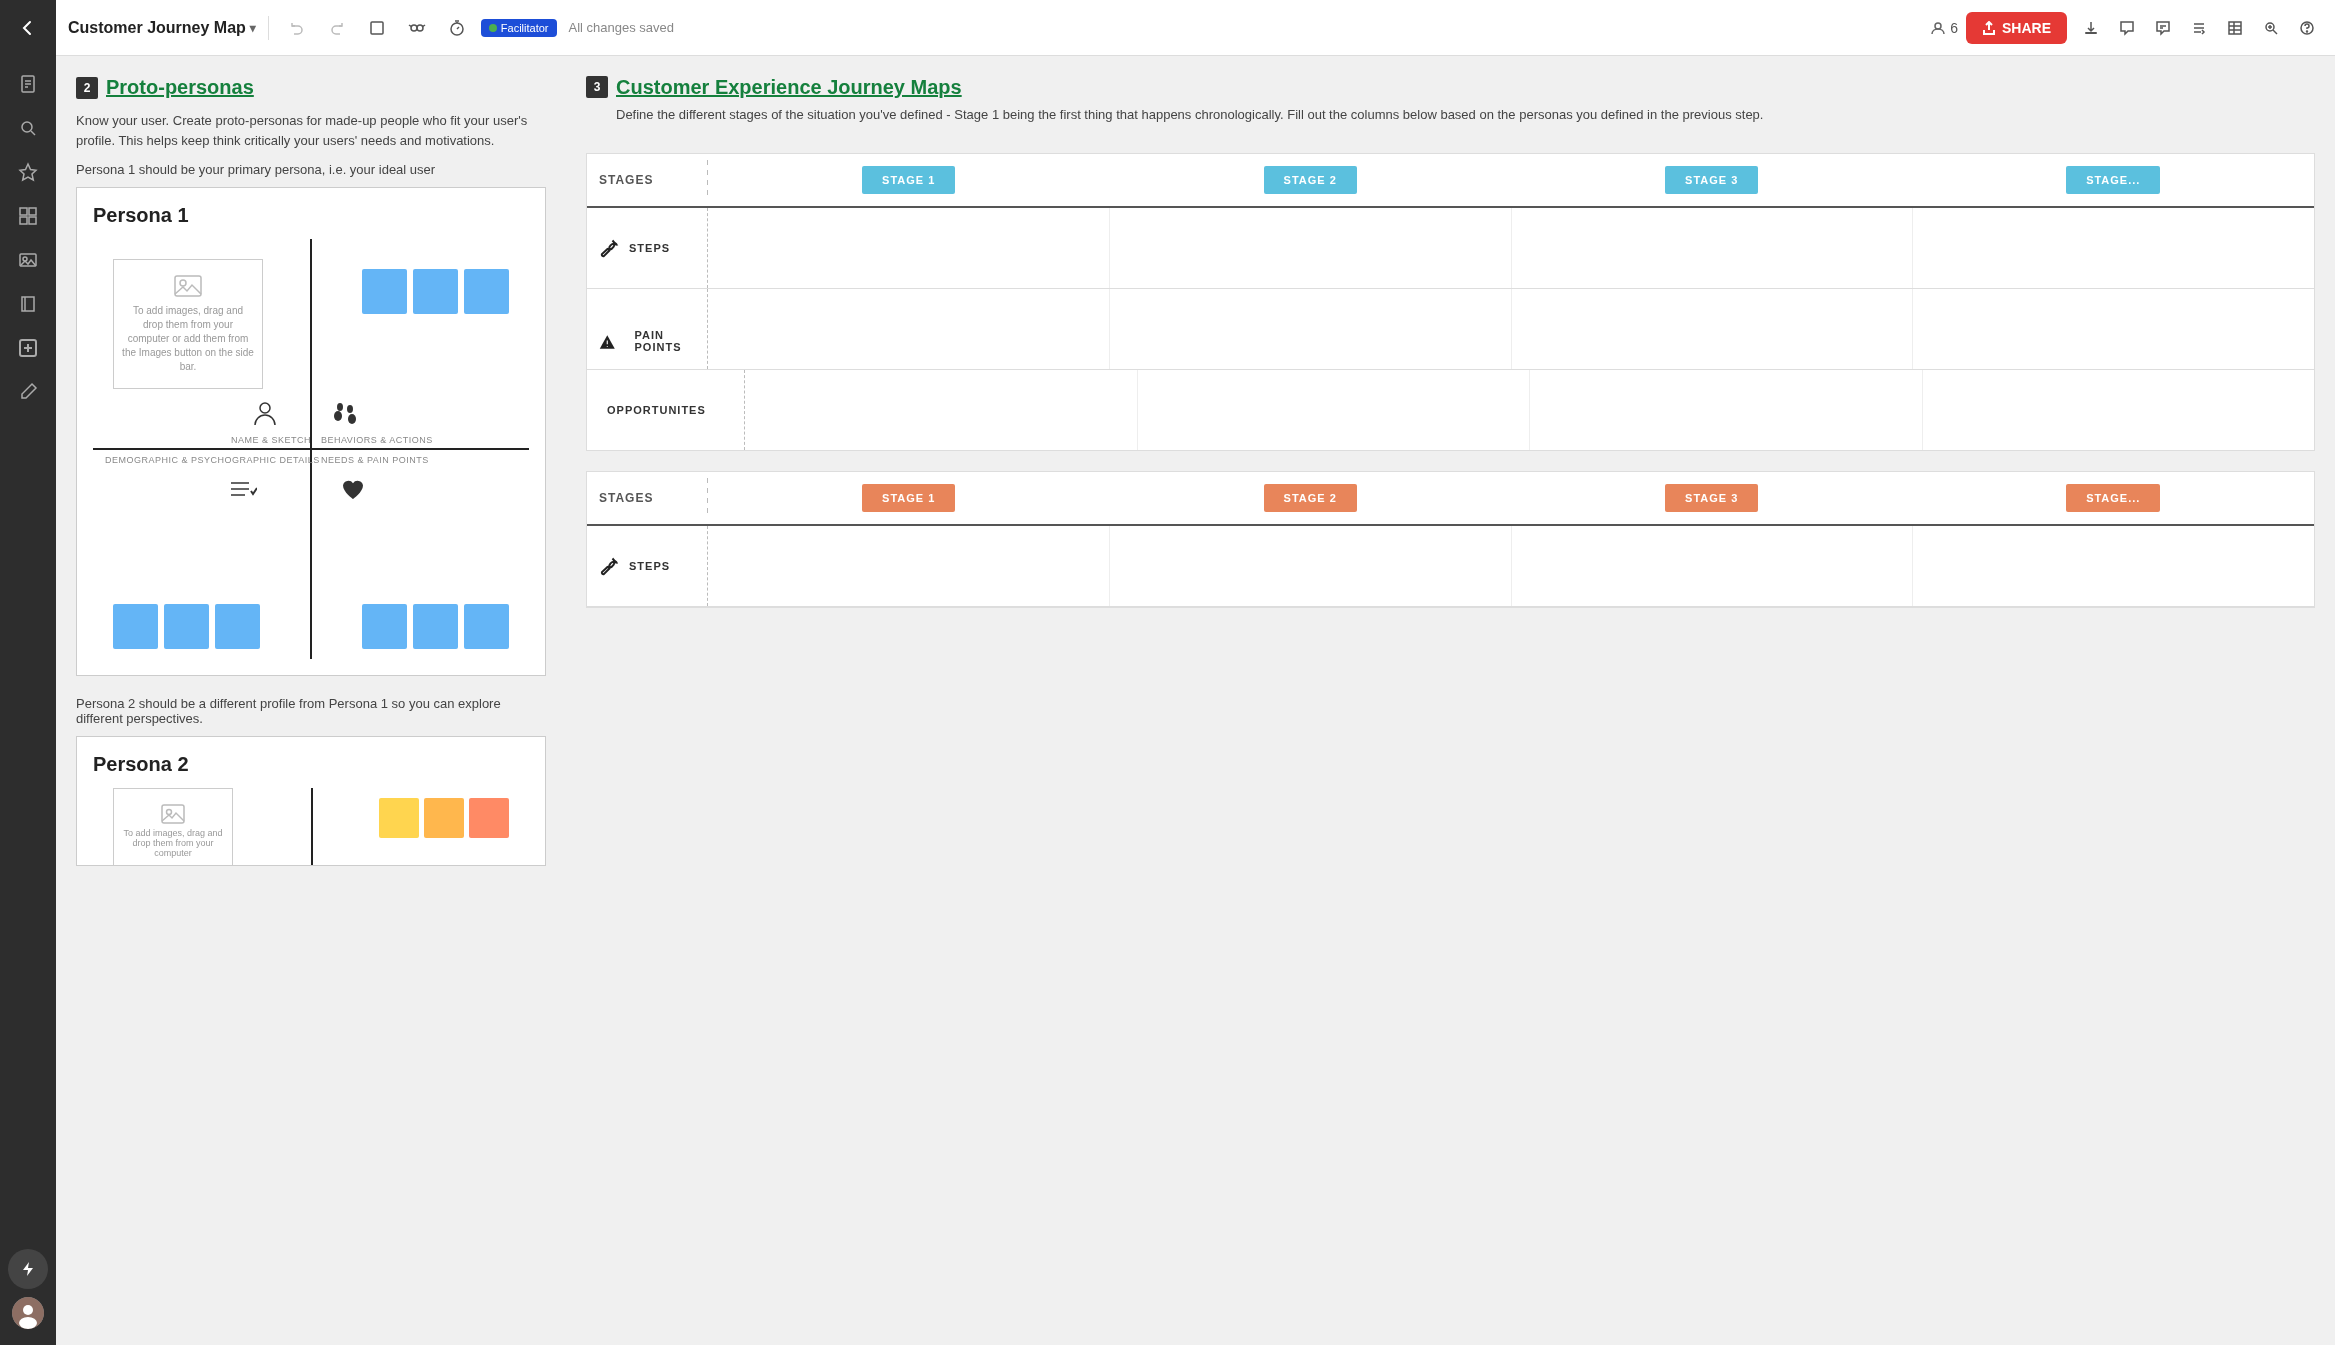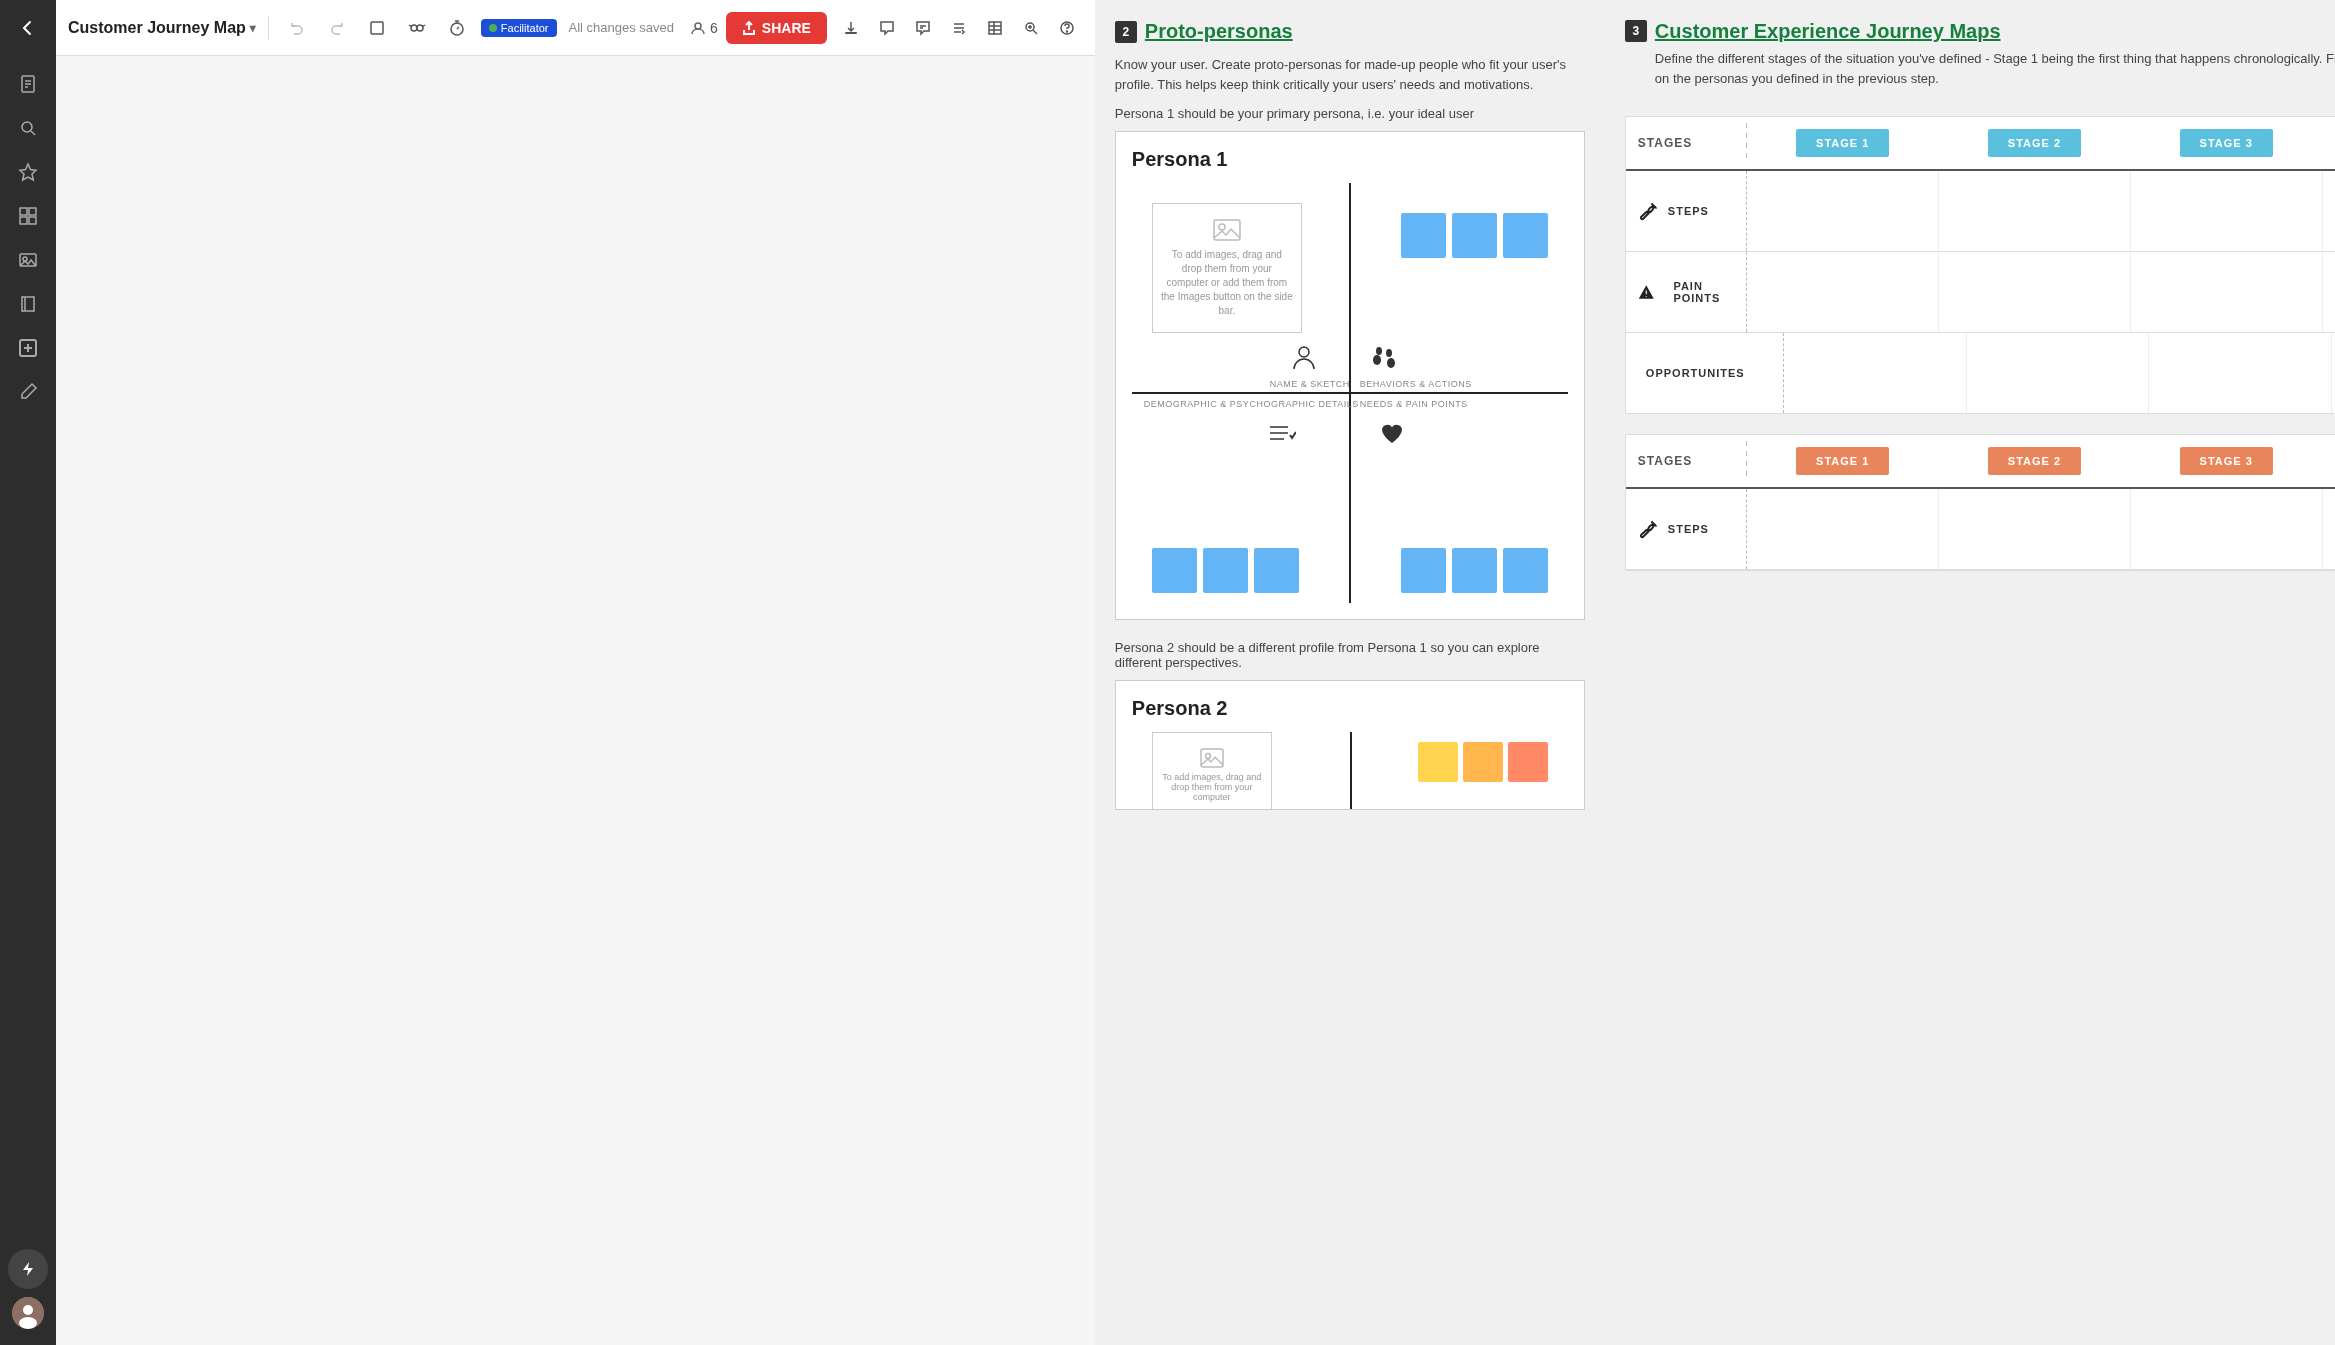--- a/index.html
+++ b/index.html
@@ -27,21 +27,21 @@
       cursor: pointer;
       color: #aaa;
       font-size: 18px;
     }
     .sidebar-icon.active { color: #fff; }
     .sidebar-spacer { flex: 1; }
     .sidebar-bottom { display: flex; flex-direction: column; align-items: center; gap: 8px; padding-bottom: 8px; }
     .avatar { width: 32px; height: 32px; border-radius: 50%; background: #888; overflow: hidden; display: flex; align-items: center; justify-content: center; }
 
     
-    .main { flex: 1; display: flex; overflow: hidden; }
+    .main { flex: 1; display: flex; flex-direction: column; overflow: hidden; }
 
     
     .toolbar {
       height: 56px;
       background: #fff;
       border-bottom: 1px solid #ddd;
       display: flex;
       align-items: center;
       padding: 0 12px;
       gap: 8px;
@@ -618,21 +618,21 @@
               <div style="flex:1; border-left:1px dashed #bbb; display:flex;">
                 <div style="flex:1; border-right:1px solid #eee; min-height:80px;"></div>
                 <div style="flex:1; border-right:1px solid #eee; min-height:80px;"></div>
                 <div style="flex:1; border-right:1px solid #eee; min-height:80px;"></div>
                 <div style="flex:1; min-height:80px;"></div>
               </div>
             </div>
 
 
             <div style="display:flex; align-items:stretch; border-bottom:1px solid #ddd; min-height:80px;">
-              <div style="width:120px; min-width:120px; padding:16px 12px; display:flex; align-items:center; gap:19px; flex-shrink:0;">
+              <div style="width:120px; min-width:120px; padding:16px 12px; display:flex; align-items:flex-end; gap:19px; flex-shrink:0;">
                 <svg width="22" height="22" viewBox="0 0 22 22" fill="#222">
                     <path d="M11 2L1 20h20L11 2z"></path>
                     <line x1="11" y1="9" x2="11" y2="14" stroke="#fff" stroke-width="1.5"></line>
                     <circle cx="11" cy="17" r="0.8" fill="#fff"></circle>
                   </svg>
                 <span style="font-size:11px; font-weight:700; letter-spacing:1px; color:#333;">PAIN POINTS</span>
               </div>
               <div style="flex:1; border-left:1px dashed #bbb; display:flex;">
                 <div style="flex:1; border-right:1px solid #eee; min-height:80px;"></div>
                 <div style="flex:1; border-right:1px solid #eee; min-height:80px;"></div>

